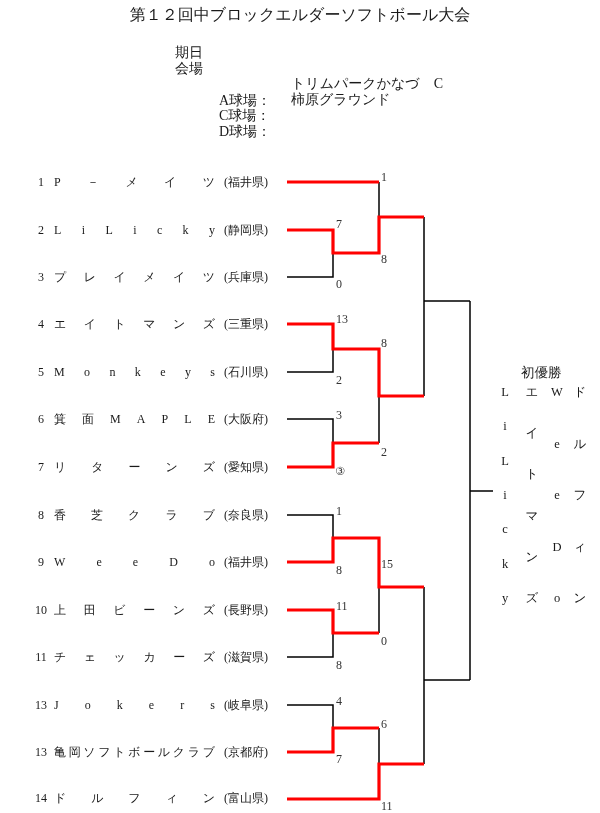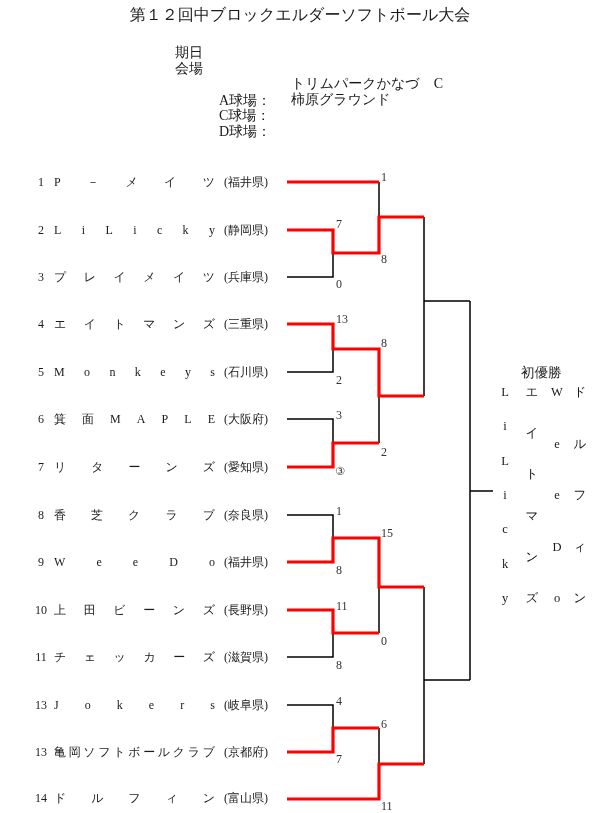--- a/index.html
+++ b/index.html
@@ -277,21 +277,21 @@
 <span class="score" style="left:336px;top:374px">2</span>
 <span class="score" style="left:336px;top:409px">3</span>
 <span class="score circ" style="left:335px;top:466px">③</span>
 <span class="score" style="left:381px;top:337px">8</span>
 <span class="score" style="left:381px;top:446px">2</span>
 
 <span class="score" style="left:336px;top:505px">1</span>
 <span class="score" style="left:336px;top:564px">8</span>
 <span class="score" style="left:336px;top:600px">11</span>
 <span class="score" style="left:336px;top:659px">8</span>
-<span class="score" style="left:381px;top:527px">15</span>
+<span class="score" style="left:381px;top:558px">15</span>
 <span class="score" style="left:381px;top:635px">0</span>
 
 <span class="score" style="left:336px;top:695px">4</span>
 <span class="score" style="left:336px;top:753px">7</span>
 <span class="score" style="left:381px;top:718px">6</span>
 <span class="score" style="left:381px;top:800px">11</span>
 
 <div class="champ-label">初優勝</div>
 <div class="champ-col" style="left:495px">
     <span>L</span>

